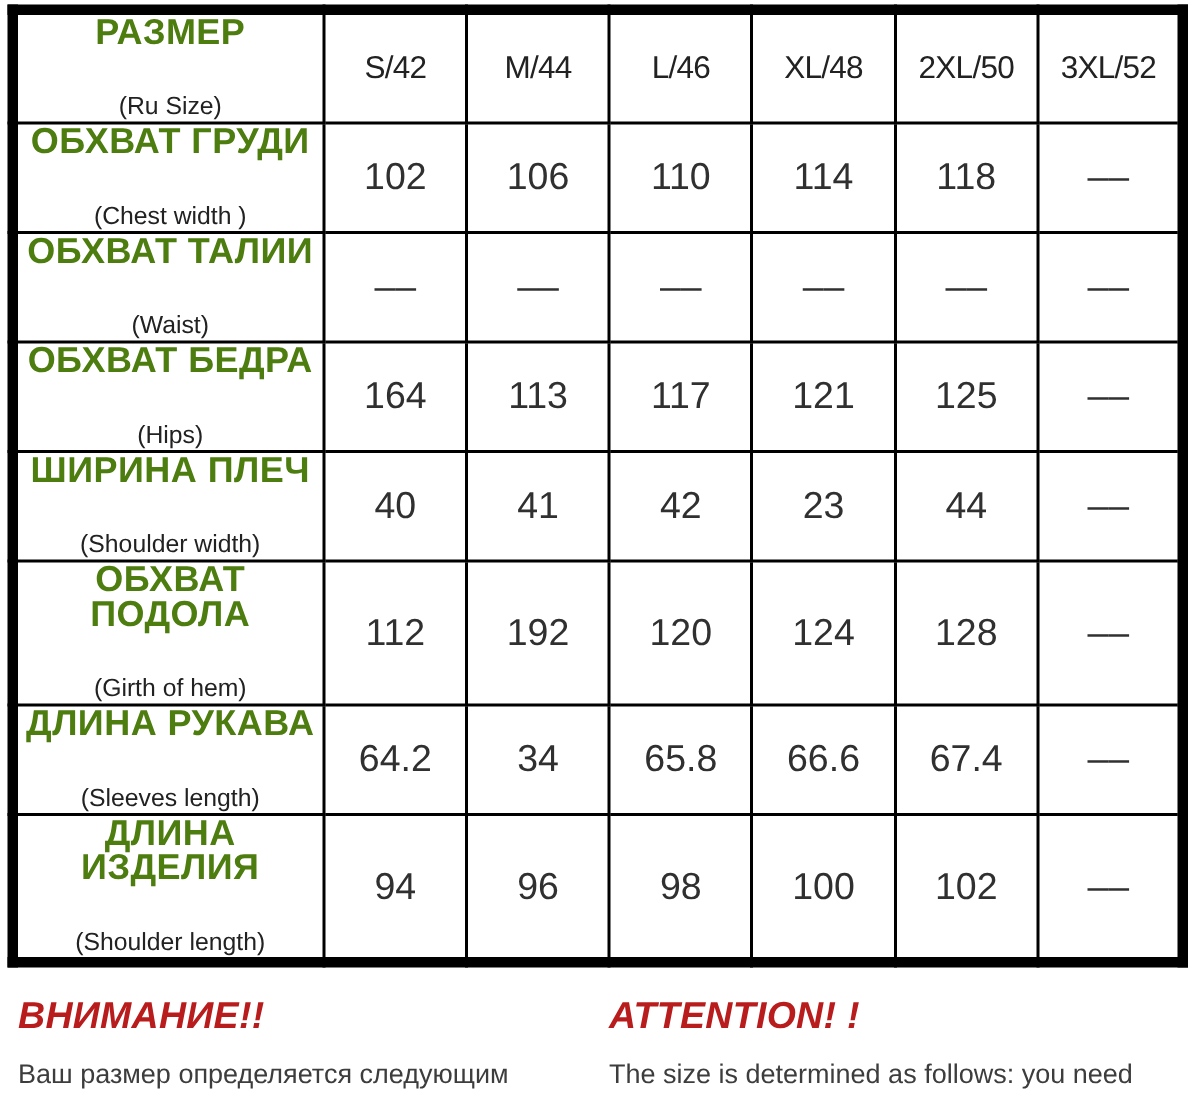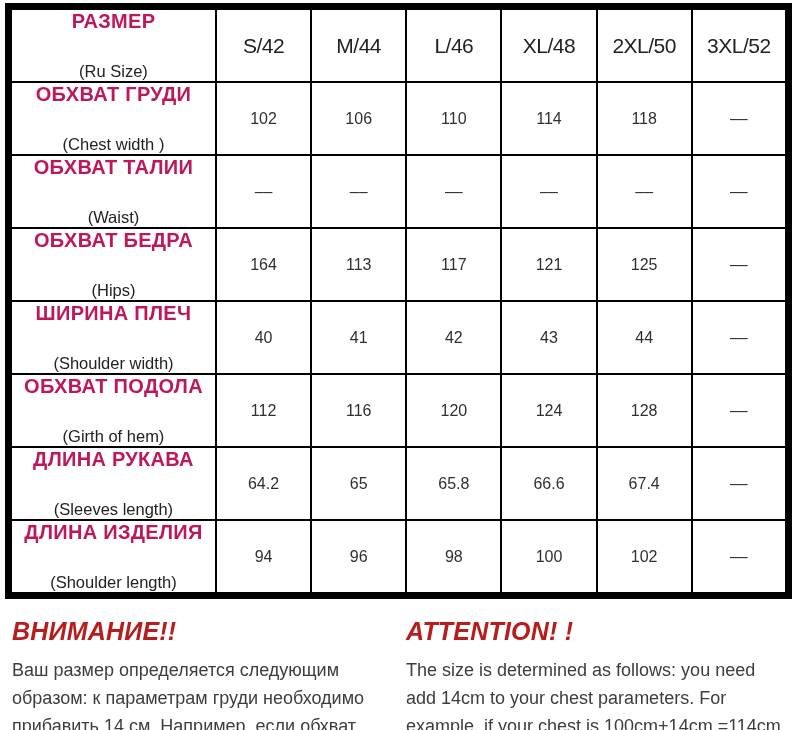--- a/index.html
+++ b/index.html
@@ -21,24 +21,24 @@
   table.size-table td {
     border:2px solid #000000;
     text-align:center;
     vertical-align:middle;
     padding:0;
     overflow:hidden;
   }
   tr.hdr-row td   { height:58px; }
   tr.data-row td  { height:57px; }
 
-  .row-ru  { font-weight:bold; font-size:20px; color:#be185d; line-height:23px; letter-spacing:0.3px; }
+  .row-ru  { font-weight:bold; font-size:24px; color:#4d7c0f; line-height:23px; letter-spacing:0.3px; }
   .row-en  { font-size:16.5px; color:#222222; line-height:20px;margin-top:28px; }
   .size-label { font-size:21px; color:#222222; letter-spacing:-0.5px; }
-  .val     { font-size:16px; color:#303030; }
+  .val     { font-size:25px; color:#303030; }
 
   
   .notes {
     display:flex;
     margin:18px 12px 0 12px;
     gap:16px;
   }
   .note-col-ru { width:378px; flex:none; }
   .note-col-en { flex:1; }
   .note-heading {
@@ -127,45 +127,45 @@
     </tr>
 
     <tr class="data-row">
       <td>
         <div class="row-ru">ШИРИНА ПЛЕЧ</div>
         <div class="row-en">(Shoulder width)</div>
       </td>
       <td><span class="val">40</span></td>
       <td><span class="val">41</span></td>
       <td><span class="val">42</span></td>
-      <td><span class="val">43</span></td>
+      <td><span class="val">23</span></td>
       <td><span class="val">44</span></td>
       <td><span class="val">––</span></td>
     </tr>
 
     <tr class="data-row">
       <td>
         <div class="row-ru">ОБХВАТ ПОДОЛА</div>
         <div class="row-en">(Girth of hem)</div>
       </td>
       <td><span class="val">112</span></td>
-      <td><span class="val">116</span></td>
+      <td><span class="val">192</span></td>
       <td><span class="val">120</span></td>
       <td><span class="val">124</span></td>
       <td><span class="val">128</span></td>
       <td><span class="val">––</span></td>
     </tr>
 
     <tr class="data-row">
       <td>
         <div class="row-ru">ДЛИНА РУКАВА</div>
         <div class="row-en">(Sleeves length)</div>
       </td>
       <td><span class="val">64.2</span></td>
-      <td><span class="val">65</span></td>
+      <td><span class="val">34</span></td>
       <td><span class="val">65.8</span></td>
       <td><span class="val">66.6</span></td>
       <td><span class="val">67.4</span></td>
       <td><span class="val">––</span></td>
     </tr>
 
     <tr class="data-row">
       <td>
         <div class="row-ru">ДЛИНА ИЗДЕЛИЯ</div>
         <div class="row-en">(Shoulder length)</div>

